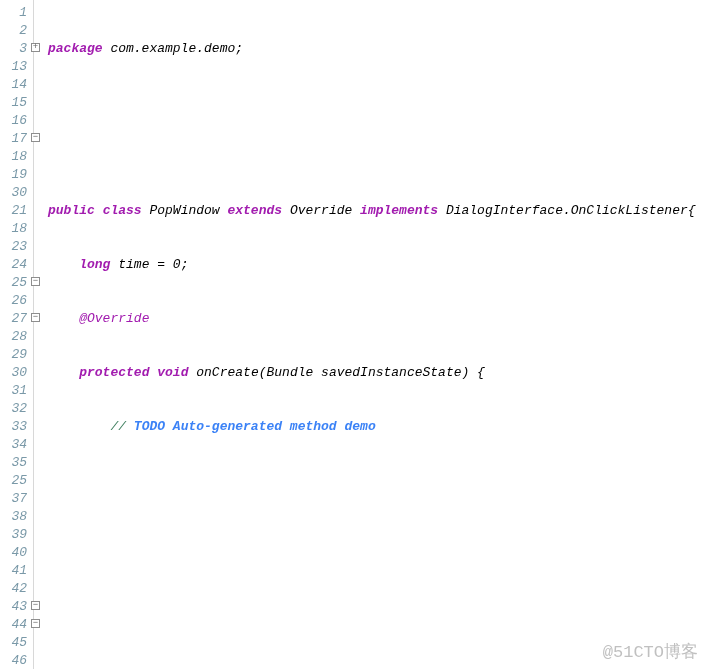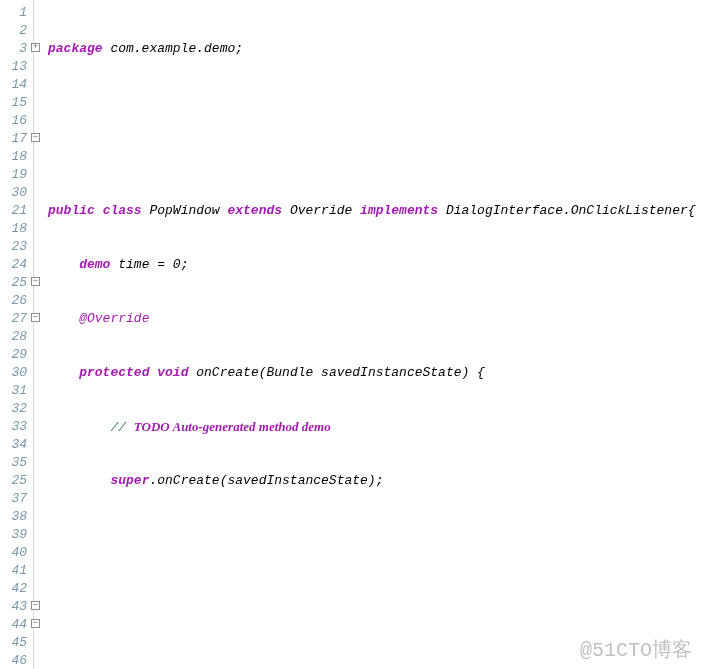--- a/index.html
+++ b/index.html
@@ -45,34 +45,34 @@
 }
 .code {
   padding: 4px 0 0 14px;
   flex: 1;
   white-space: pre;
   line-height: 18px;
 }
 .line { height: 18px; position: relative; }
 .kw { color: #a21caf; font-weight: bold; }
 .com { color: #3f7f5f; }
-.comtask { color: #a21caf; font-weight: bold; font-family: Liberation Serif, serif; }
+.comtask { color: #3b82f6; font-weight: bold; }
 .ann { color: #a21caf; }
 .collapsed-box {
   display: inline-block;
   border: 1px solid #bbb;
   width: 10px; height: 10px;
   vertical-align: middle;
   margin-left: 2px;
 }
 .watermark {
   position: absolute;
-  right: 16px; bottom: 6px;
+  right: 10px; bottom: 6px;
   color: #c0c0c0;
-  font-size: 20px;
+  font-size: 17px;
   font-style: normal;
 }
 </style>
 </head>
 <body>
 
 <div class="editor">
   <div class="gutter" id="gutter">
       <div class="ln">1</div>
       <div class="ln">2</div>
@@ -110,25 +110,24 @@
       <div class="ln">43<div class="fold">−</div></div>
       <div class="ln">44<div class="fold">−</div></div>
       <div class="ln">45</div>
       <div class="ln">46</div>
     </div>
   <div class="code">
     <div class="line"><span class="kw">package</span><span> com.example.demo;</span></div>
     <div class="line"></div>
     <div class="line"></div>
     <div class="line"><span class="kw">public</span> <span class="kw">class</span><span> PopWindow </span><span class="kw">extends</span><span> Override </span><span class="kw">implements</span><span> DialogInterface.OnClickListener{</span></div>
-    <div class="line">    <span class="kw">demo</span><span> time = 0;</span></div>
+    <div class="line">    <span class="kw">long</span><span> time = 0;</span></div>
     <div class="line">    <span class="ann">@Override</span></div>
     <div class="line">    <span class="kw">protected</span> <span class="kw">void</span><span> onCreate(Bundle savedInstanceState) {</span></div>
     <div class="line">        <span class="com">// </span><span class="comtask">TODO</span><span class="comtask"> Auto-generated method demo</span></div>
-    <div class="line">        <span class="kw">super</span><span>.onCreate(savedInstanceState);</span></div>
     
     
     
     
     
     
     
     
     
     

